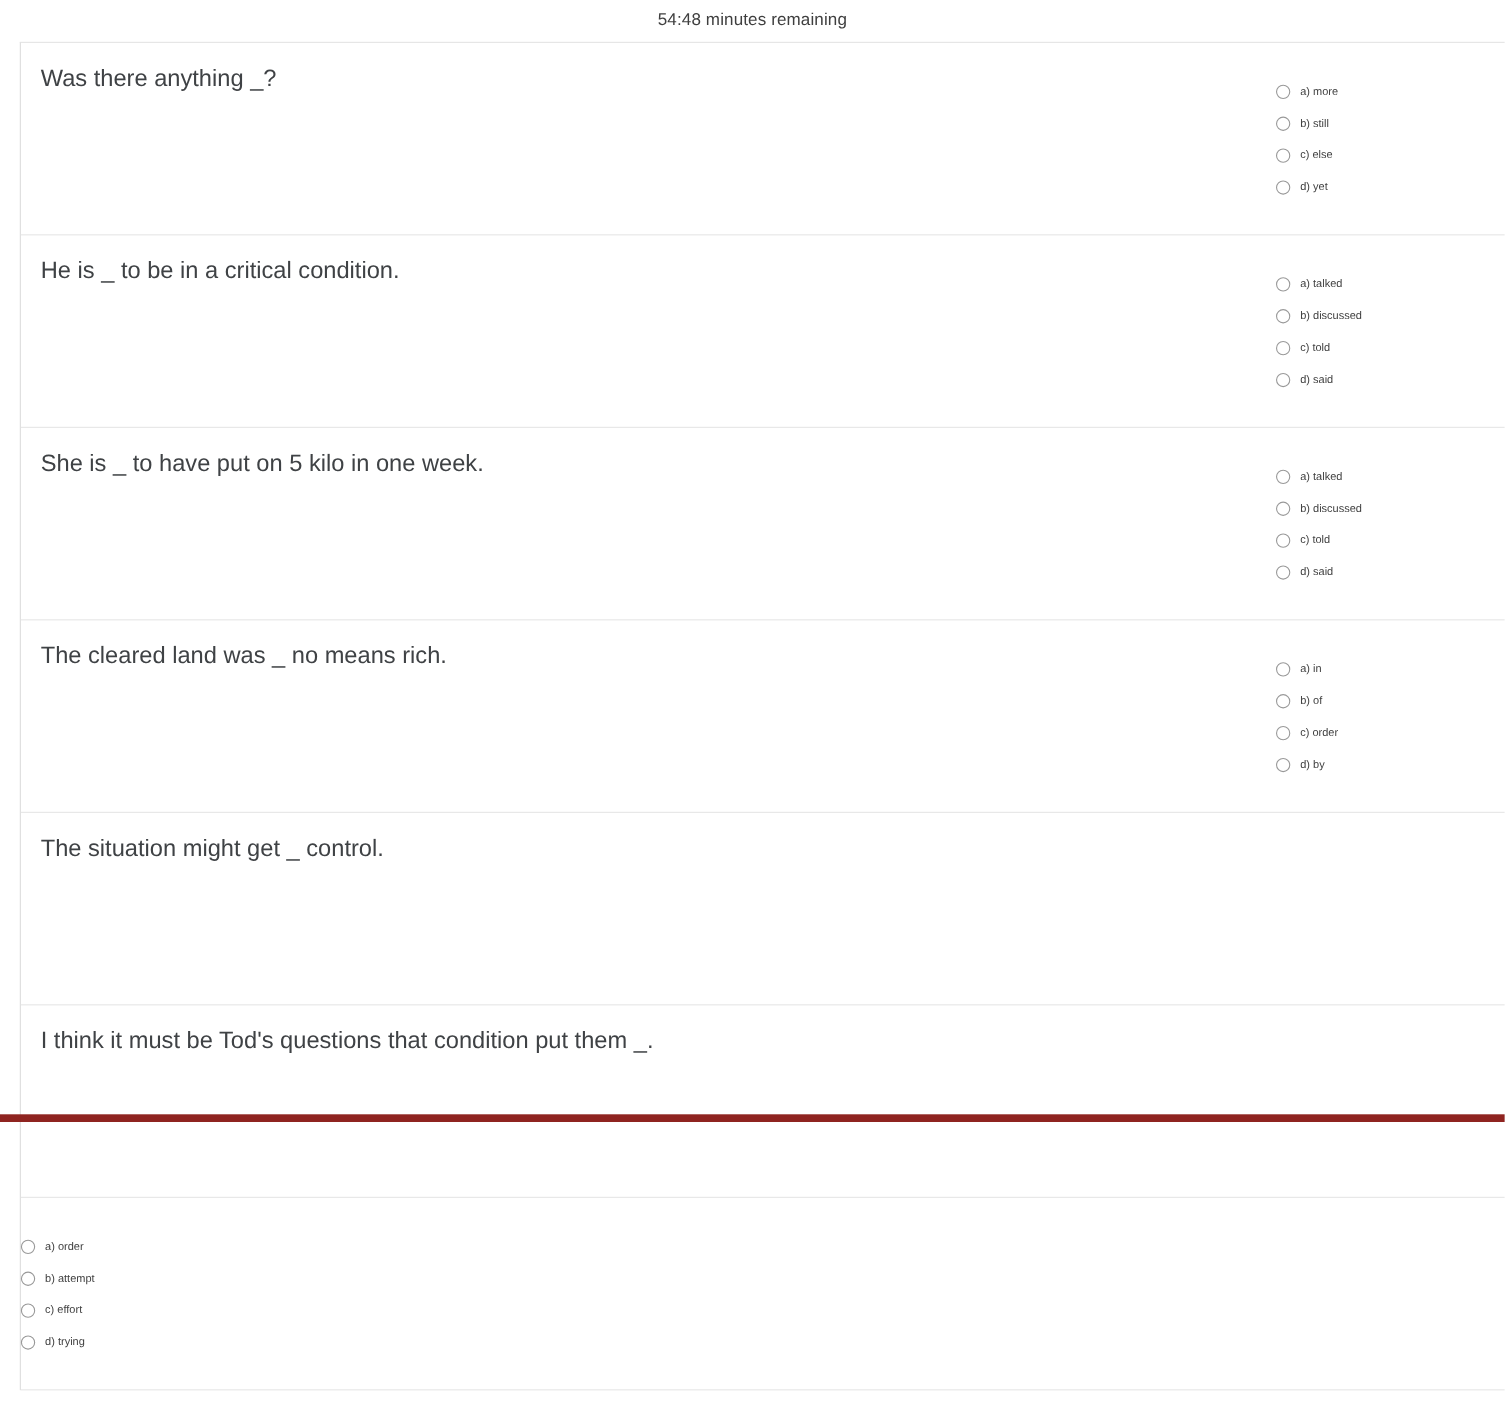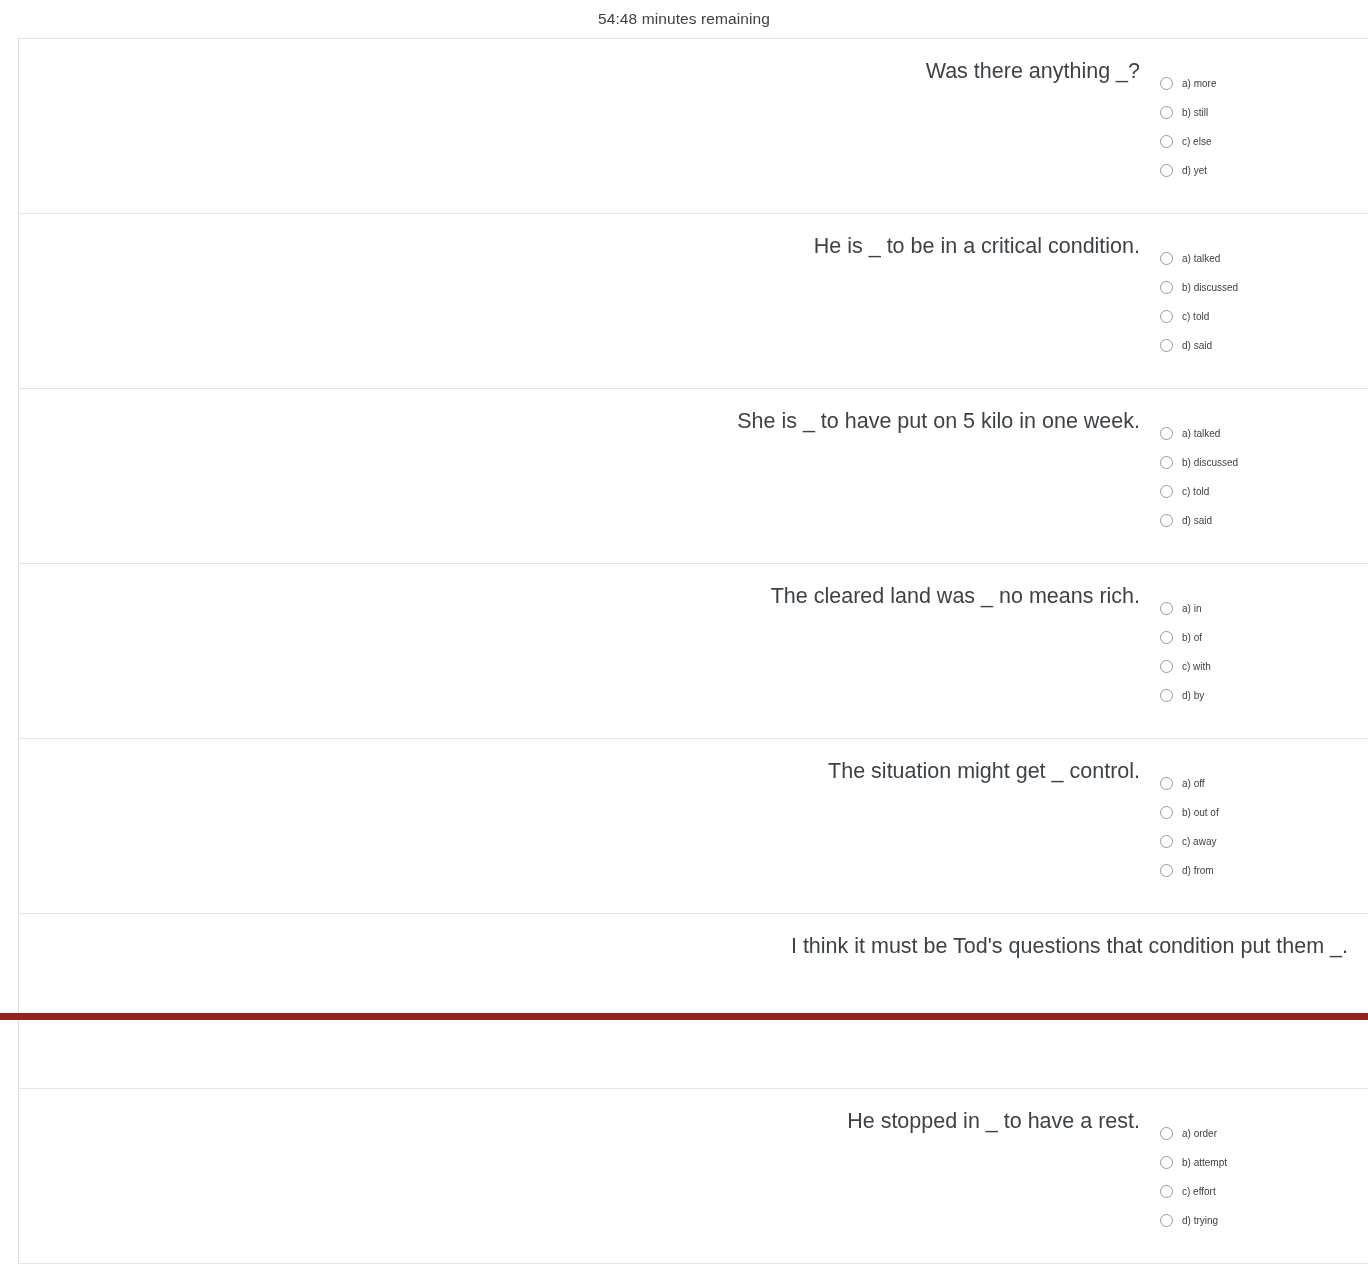--- a/index.html
+++ b/index.html
@@ -33,21 +33,20 @@
     color: #3f3f3f;
     letter-spacing: 0.1px;
   }
 
   
   .quiz {
     border-top: 1px solid #e4e4e4;
     border-left: 1px solid #dddddd;
     margin-left: 18px;
     background: #ffffff;
-    text-align: right;
   }
 
   .question {
     display: flex;
     align-items: flex-start;
     border-bottom: 1px solid #e6e6e6;
     box-sizing: border-box;
     min-height: 175px;
     position: relative;
   }
@@ -188,54 +187,35 @@
           <label class="option">
             <span class="radio"></span>
             <span class="opt-label">a) in</span>
           </label>
           <label class="option">
             <span class="radio"></span>
             <span class="opt-label">b) of</span>
           </label>
           <label class="option">
             <span class="radio"></span>
-            <span class="opt-label">c) with</span>
+            <span class="opt-label">c) order</span>
           </label>
           <label class="option">
             <span class="radio"></span>
             <span class="opt-label">d) by</span>
           </label>
         </div>
       </div>
       <div class="question">
         <div class="q-text">The situation might get _ control.</div>
-        <div class="q-options">
-          <label class="option">
-            <span class="radio"></span>
-            <span class="opt-label">a) off</span>
-          </label>
-          <label class="option">
-            <span class="radio"></span>
-            <span class="opt-label">b) out of</span>
-          </label>
-          <label class="option">
-            <span class="radio"></span>
-            <span class="opt-label">c) away</span>
-          </label>
-          <label class="option">
-            <span class="radio"></span>
-            <span class="opt-label">d) from</span>
-          </label>
-        </div>
       </div>
       <div class="question">
         <div class="q-text">I think it must be Tod's questions that condition put them _.</div>
       </div>
       <div class="question">
-        <div class="q-text">He stopped in _ to have a rest.</div>
         <div class="q-options">
           <label class="option">
             <span class="radio"></span>
             <span class="opt-label">a) order</span>
           </label>
           <label class="option">
             <span class="radio"></span>
             <span class="opt-label">b) attempt</span>
           </label>
           <label class="option">

